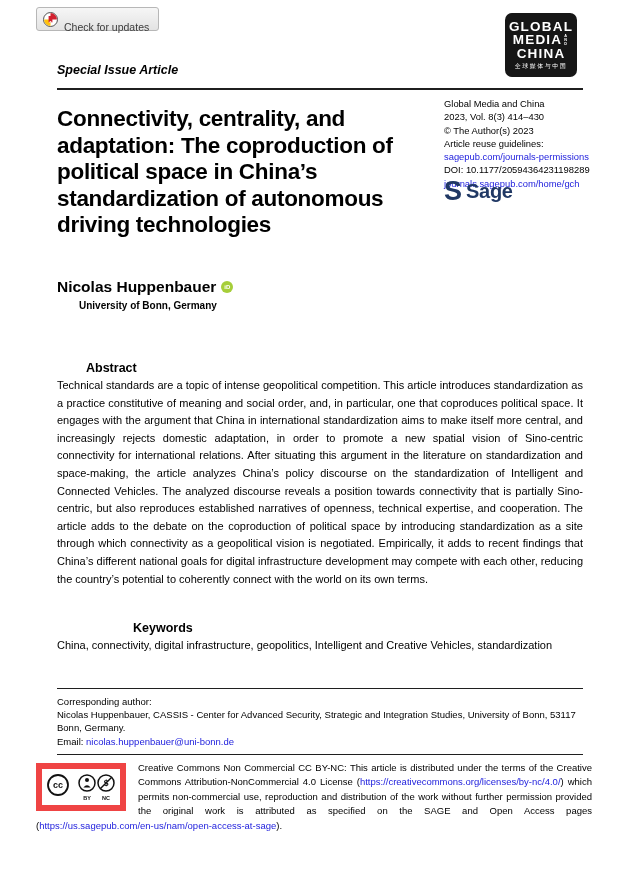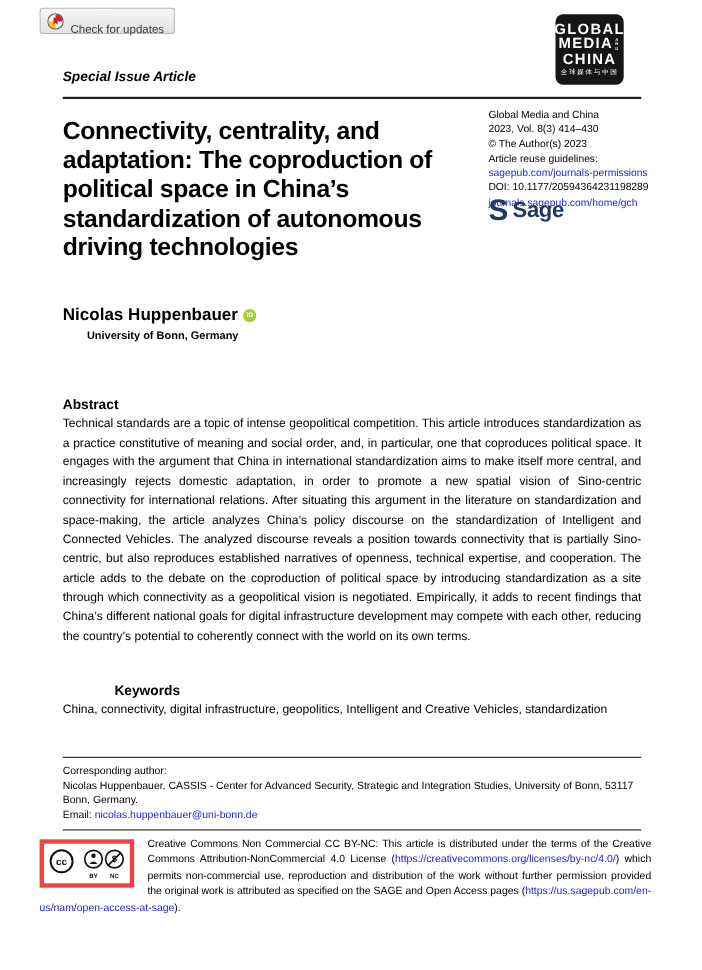--- a/index.html
+++ b/index.html
@@ -7,21 +7,21 @@
        font-family:"Liberation Sans",sans-serif;color:#000;overflow:hidden;}
   .abs{position:absolute;}
 
   
   .badge{left:36px;top:7px;height:22px;display:flex;align-items:center;gap:6px;
          padding:0 9px 0 6px;background:linear-gradient(#f6f6f6,#e3e3e3);
          border:1px solid #b7b7b7;border-radius:3px;cursor:pointer;}
   .badge span{font-size:10.5px;color:#3c3c3c;margin-top:16px;}
 
   
-  .jlogo{left:505px;top:13px;width:62px;height:64px;background:#161616;border-radius:7px;
+  .jlogo{left:505px;top:13px;width:72px;height:64px;background:#161616;border-radius:7px;
          display:flex;flex-direction:column;align-items:center;justify-content:center;}
   .jlogo .row{color:#fff;font-weight:bold;font-size:13.5px;line-height:13.5px;
               letter-spacing:1.2px;display:flex;align-items:center;}
   .jlogo .and{display:inline-block;width:5px;font-size:3.8px;line-height:4px;
               word-break:break-all;letter-spacing:0;margin-left:2px;color:#fff;}
   .jlogo .cjk{color:#fff;font-size:6px;line-height:7px;letter-spacing:1.5px;margin-top:3px;}
 
   .article-type{left:57px;top:63px;font-size:12.5px;font-weight:bold;font-style:italic;}
   .rule{background:#1f1f1f;}
   .rule1{left:57px;top:88px;width:526px;height:2px;}
@@ -37,34 +37,34 @@
   .sage{left:444px;top:178px;display:flex;align-items:center;color:#203864;}
   .sage .s-mark{font-size:27px;font-weight:bold;margin-right:4px;line-height:27px;}
   .sage .s-name{font-size:20px;font-weight:bold;letter-spacing:-0.3px;}
 
   .author{left:57px;top:278px;font-size:15.5px;font-weight:bold;display:flex;align-items:center;}
   .orcid{width:12px;height:12px;border-radius:50%;background:#a6ce39;margin-left:5px;
          display:inline-flex;align-items:center;justify-content:center;
          color:#fff;font-size:6px;font-weight:bold;cursor:pointer;}
   .affil{left:57px;top:300px;font-size:10px;font-weight:bold;padding-left:22px;}
 
-  .sec-h{font-size:12.5px;font-weight:bold;}
+  .sec-h{font-size:12.5px;font-weight:bold;margin-left:29px;}
   .abstract-h{left:57px;top:361px;}
   .abstract-p{left:57px;top:377px;width:526px;font-size:11px;line-height:17.6px;
               text-align:justify;}
   .keywords-h{left:60px;top:621px;padding-left:44px;}
   .keywords-p{left:57px;top:637px;width:526px;font-size:11px;line-height:17.6px;
               text-align:justify;}
 
   .corr{left:57px;top:695px;width:526px;font-size:9.5px;line-height:13.2px;}
   .corr .h{font-weight:normal;}
 
   .license{left:36px;top:761px;width:556px;font-size:9.5px;line-height:14.4px;
            text-align:justify;}
-  .cc-box{float:left;width:78px;height:36px;border:4px solid #ef4444;background:#fff;
+  .cc-box{float:left;width:78px;height:36px;border:6px solid #ef4444;background:#fff;
           margin:2px 12px 2px 0;display:flex;align-items:center;justify-content:center;}
 </style>
 </head>
 <body>
 
 <div class="abs badge">
   <svg width="15" height="15" viewBox="0 0 15 15">
     <circle cx="7.5" cy="7.5" r="7" fill="#ffffff" stroke="#555" stroke-width="1"></circle>
     <path d="M7.5 1 A6.5 6.5 0 0 1 14 7.5 L7.5 7.5 Z" fill="#d2202f"></path>
     <path d="M1 7.5 A6.5 6.5 0 0 0 7.5 14 L7.5 7.5 Z" fill="#ffc20e"></path>

